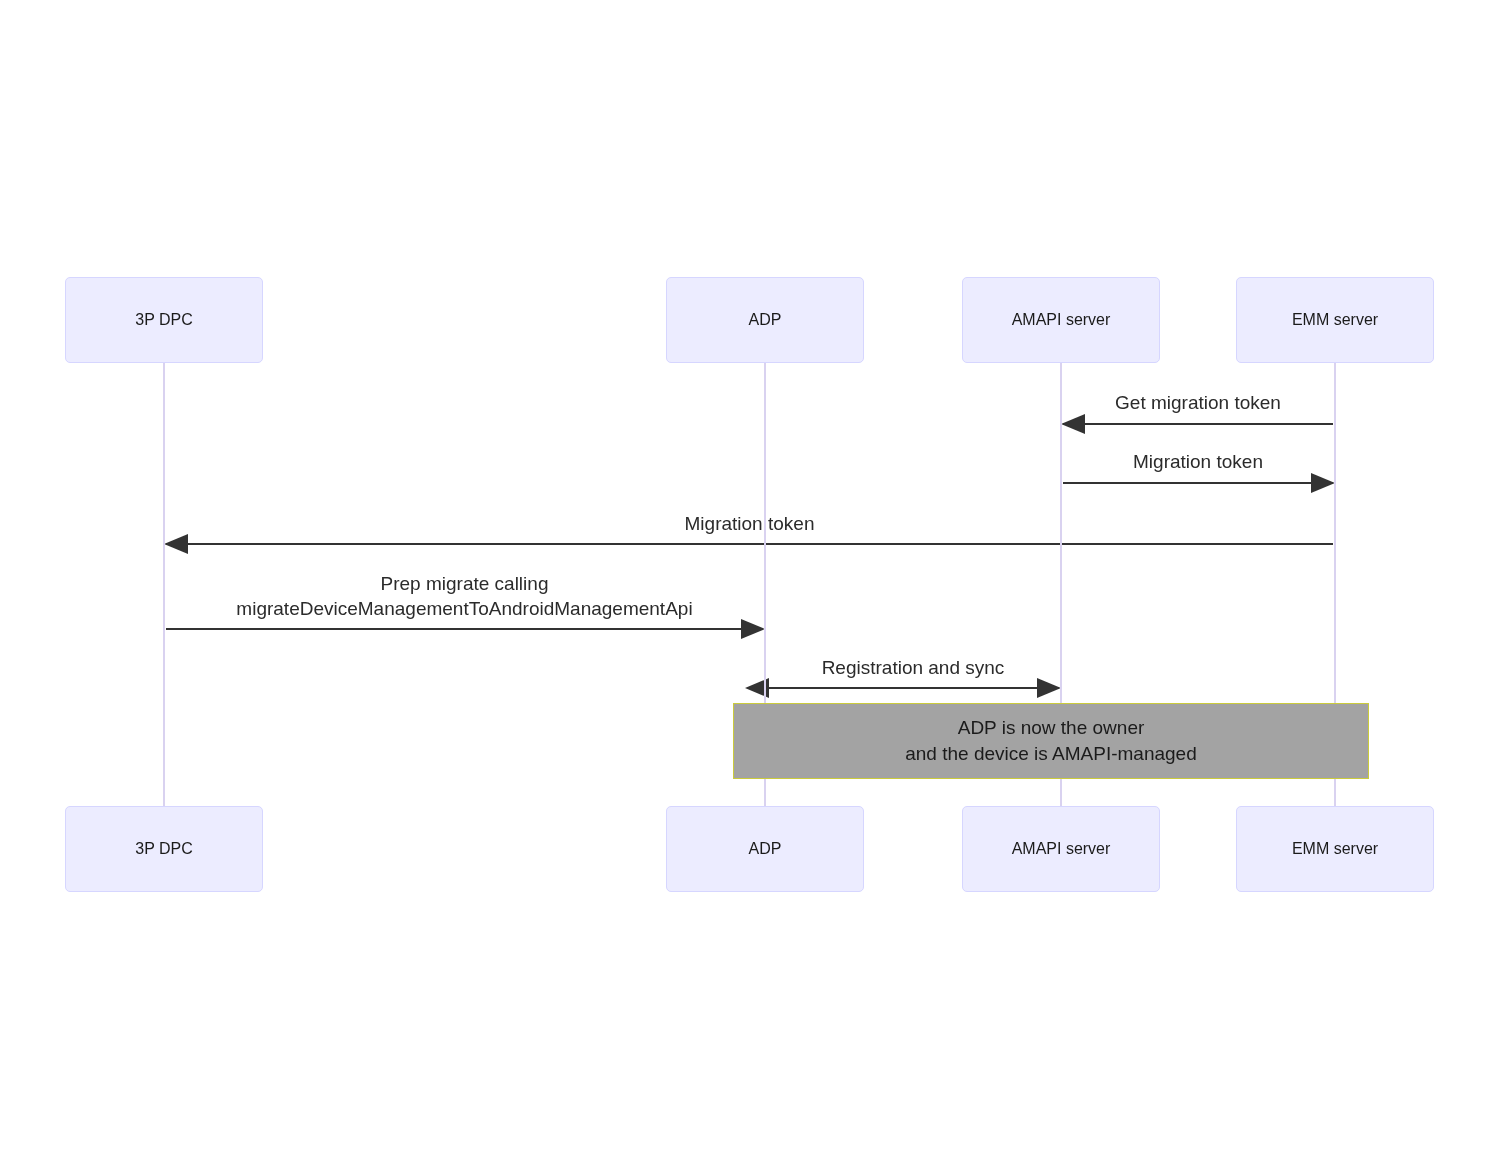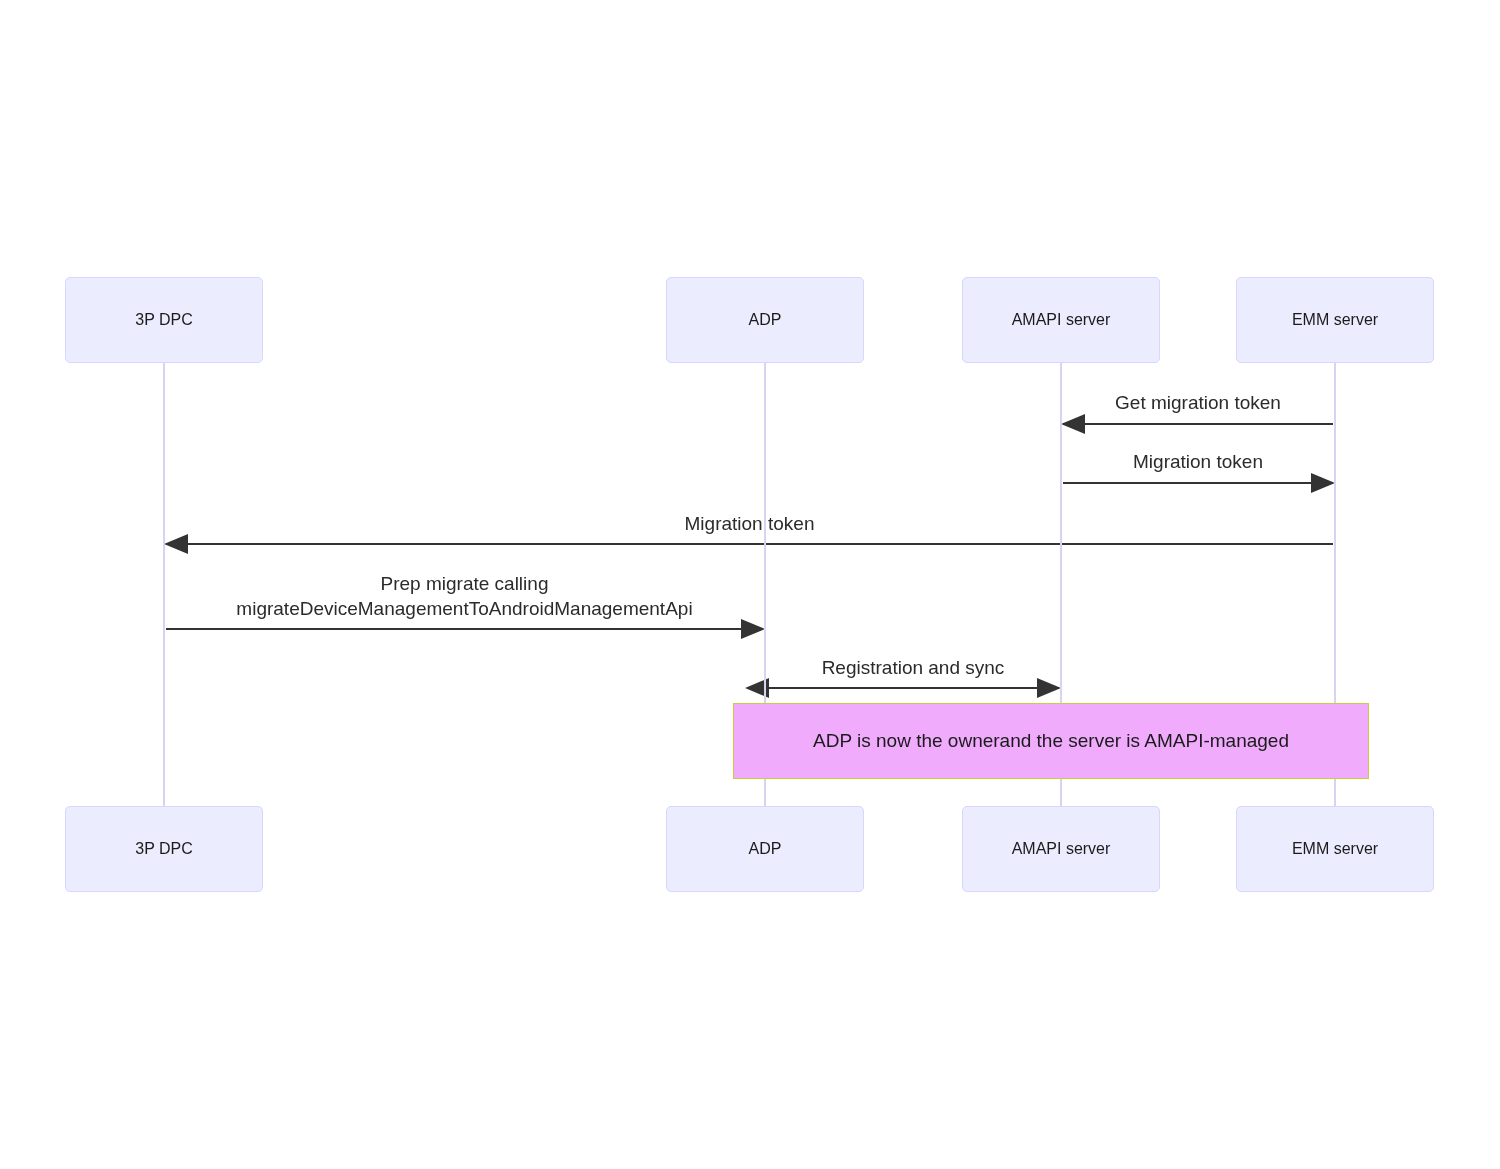--- a/index.html
+++ b/index.html
@@ -46,24 +46,25 @@
     position: absolute;
     font-size: 19px;
     color: #2b2b2b;
     font-family: "Liberation Sans", sans-serif;
     text-align: center;
     white-space: nowrap;
     line-height: 25px;
   }
   .note-box {
     position: absolute;
-    background: #f0abfc;
+    background: #a3a3a3;
     border: 1px solid #cbcb3c;
     box-sizing: border-box;
     display: flex;
+    flex-direction: column;
     align-items: center;
     justify-content: center;
   }
   .note-line {
     font-size: 19px;
     color: #1b1b1b;
     line-height: 26px;
     font-family: "Liberation Sans", sans-serif;
     white-space: nowrap;
   }
@@ -120,21 +121,21 @@
       <span class="participant-label">AMAPI server</span>
     </div>
     <div class="participant-box" style="left: 1236px; top: 277px; width: 198px; height: 86px;">
       <span class="participant-label">EMM server</span>
     </div>
     <div class="participant-box" style="left: 1236px; top: 806px; width: 198px; height: 86px;">
       <span class="participant-label">EMM server</span>
     </div>
     <div class="note-box" style="left: 733px; top: 703px; width: 636px; height: 76px;">
       <div class="note-line">ADP is now the owner</div>
-      <div class="note-line">and the server is AMAPI-managed</div>
+      <div class="note-line">and the device is AMAPI-managed</div>
     </div>
     <div class="msg-label" style="left: 0px; top: 390px; width: 1500px; text-align: center; transform: translateX(448px);">
       <div>Get migration token</div>
     </div>
     <div class="msg-label" style="left: 0px; top: 449px; width: 1500px; text-align: center; transform: translateX(448px);">
       <div>Migration token</div>
     </div>
     <div class="msg-label" style="left: 0px; top: 511px; width: 1500px; text-align: center; transform: translateX(-0.5px);">
       <div>Migration token</div>
     </div>

